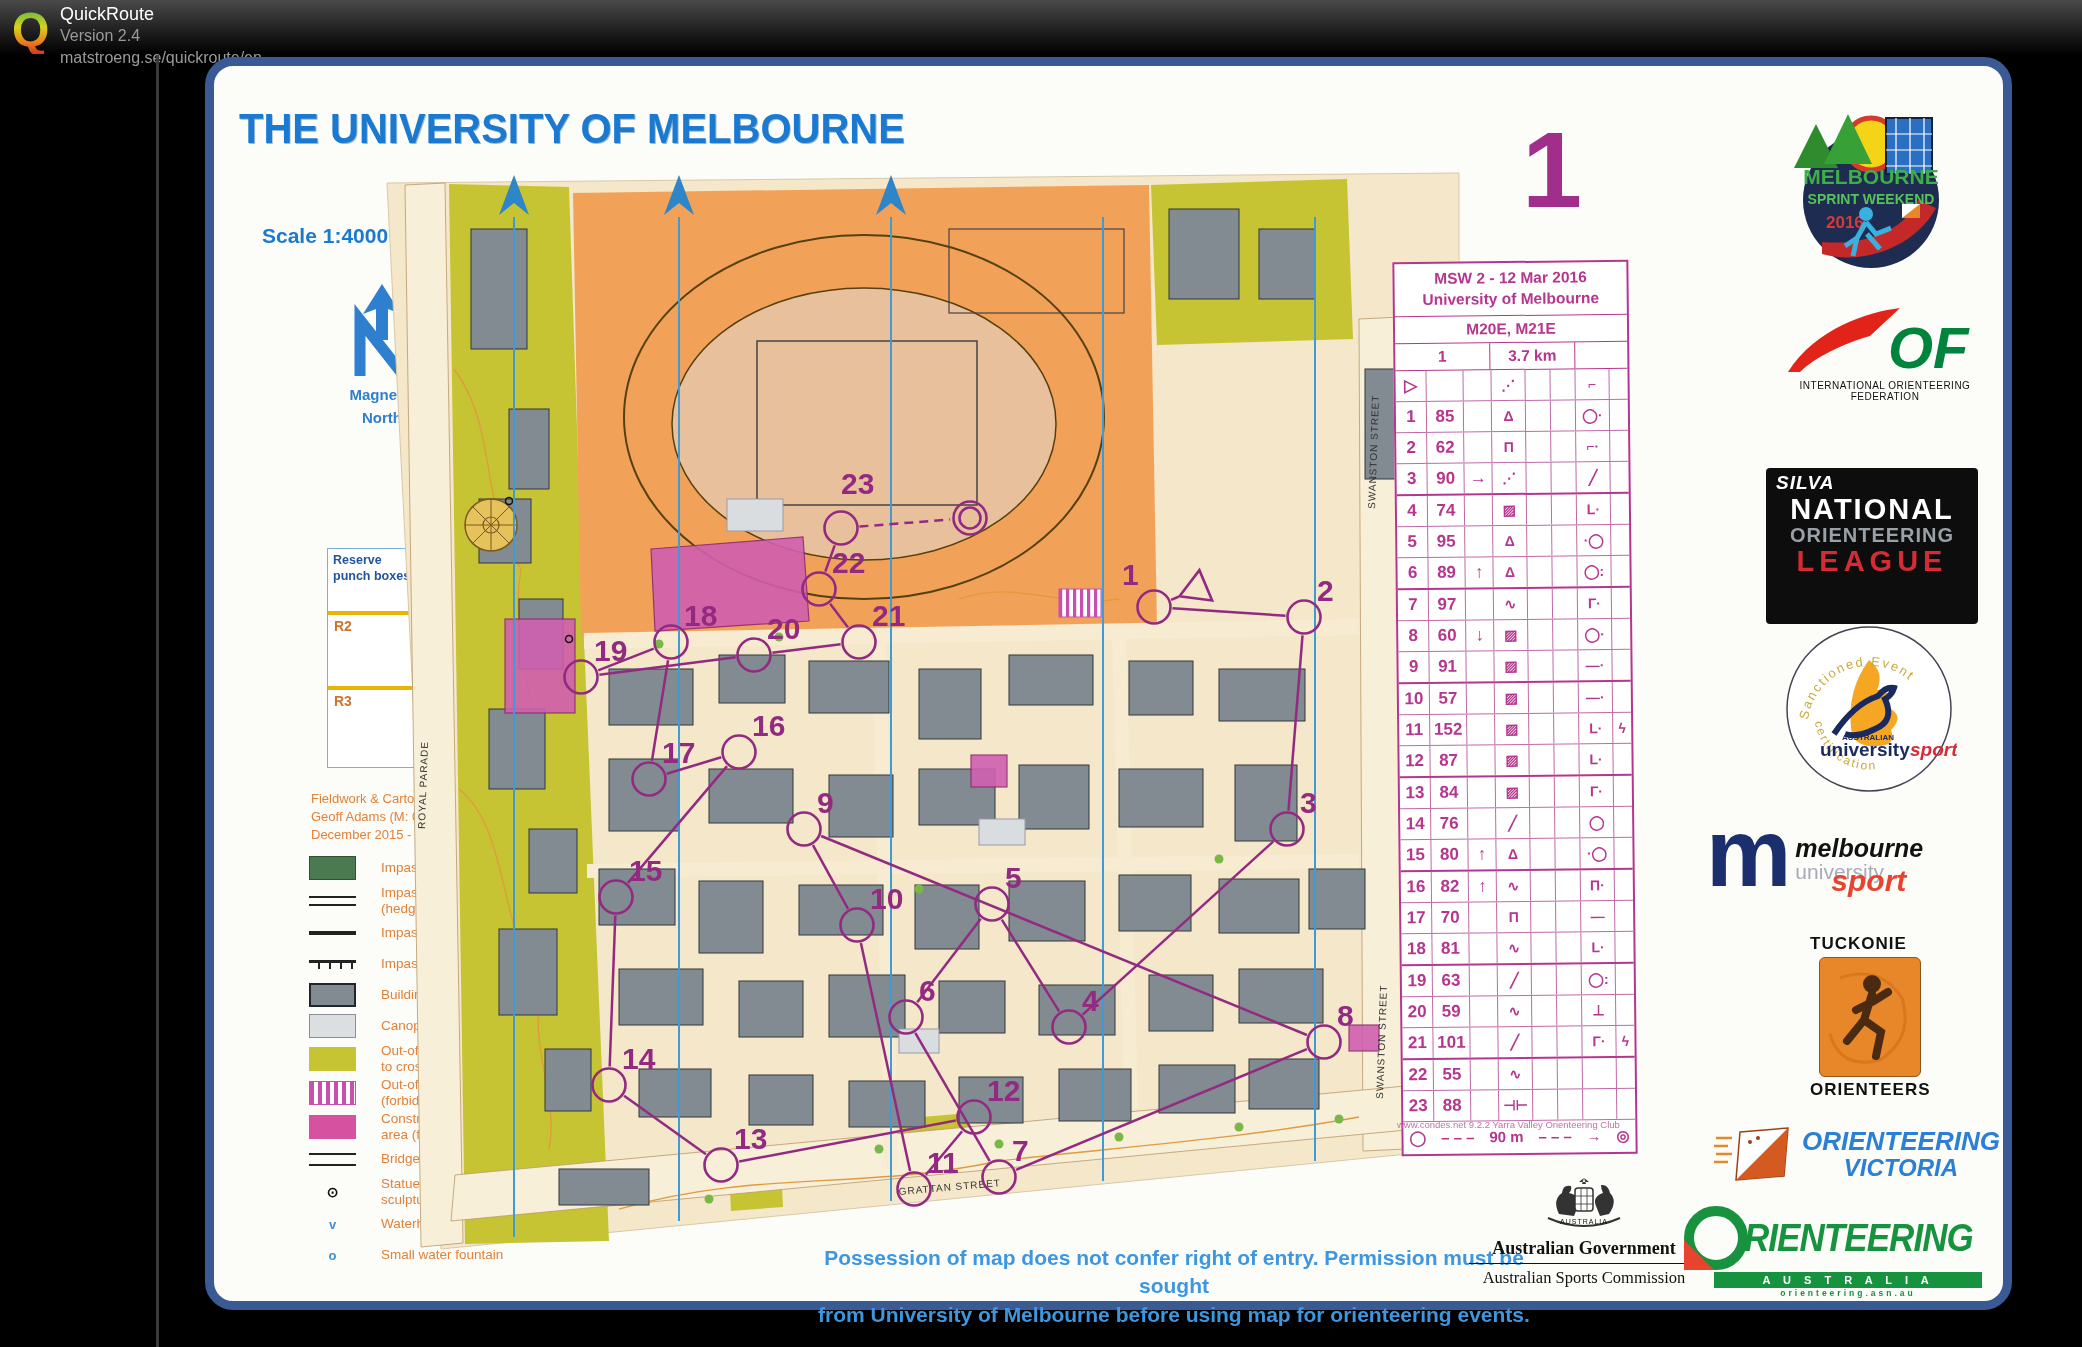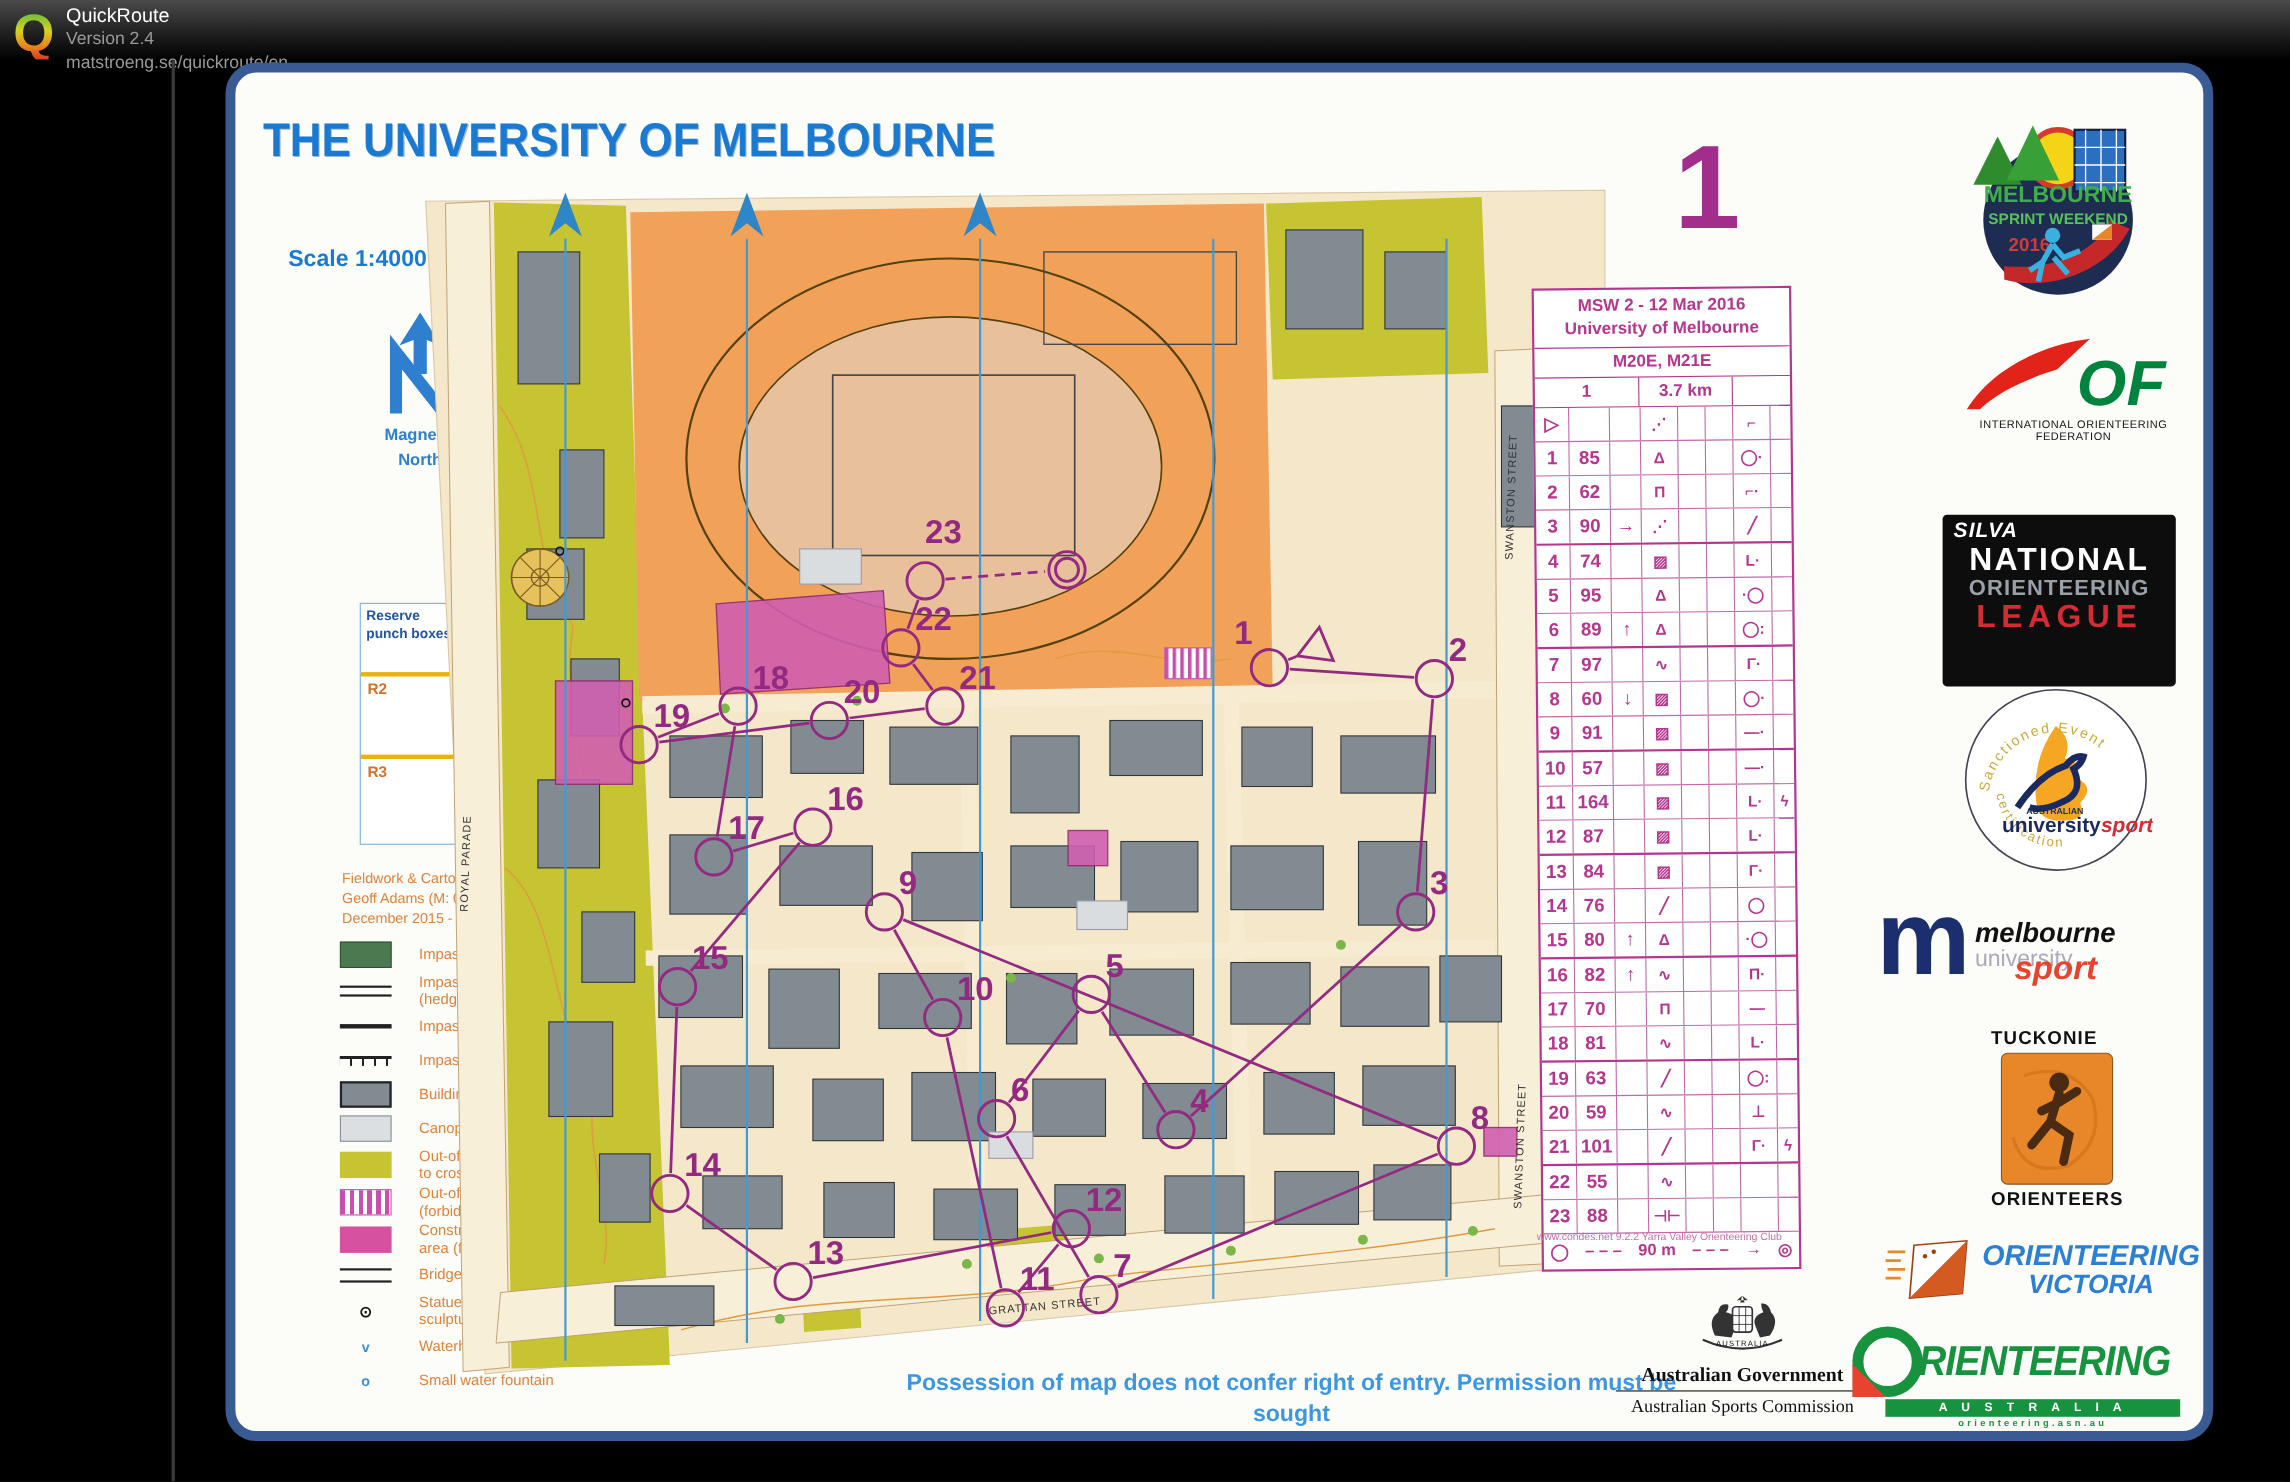--- a/index.html
+++ b/index.html
@@ -600,21 +600,21 @@
             <span class="cc-cell">57</span>
             <span class="cc-cell"></span>
             <span class="cc-cell sym">▨</span>
             <span class="cc-cell"></span>
             <span class="cc-cell"></span>
             <span class="cc-cell sym">—·</span>
             <span class="cc-cell sym"></span>
           </div>
           <div class="cc-row">
             <span class="cc-cell">11</span>
-            <span class="cc-cell">164</span>
+            <span class="cc-cell">152</span>
             <span class="cc-cell"></span>
             <span class="cc-cell sym">▨</span>
             <span class="cc-cell"></span>
             <span class="cc-cell"></span>
             <span class="cc-cell sym">L·</span>
             <span class="cc-cell sym">ϟ</span>
           </div>
           <div class="cc-row thick">
             <span class="cc-cell">12</span>
             <span class="cc-cell">87</span>
@@ -742,20 +742,21 @@
         <span>90 m</span>
         <span>– – –</span>
         <span>→</span>
         <span>◎</span>
       </div>
     </div>
     <div id="cc-credit">www.condes.net 9.2.2 Yarra Valley Orienteering Club</div>
 
     <div id="notice">
       <div>Possession of map does not confer right of entry. Permission must be sought</div>
+      <div>from University of Melbourne before using map for orienteering events.</div>
     </div>
 
     <div id="gov">
       <svg width="100" height="66" viewBox="0 0 100 66">
         <path d="M25,48 q-7,-14 3,-21 q1,-9 9,-7 q1,4 -2,7 q11,2 9,13 l-4,10 z" fill="#333"></path>
         <path d="M75,48 q9,-13 1,-21 q-2,-9 -9,-8 q0,4 2,8 q-11,4 -7,13 l4,10 z" fill="#333"></path>
         <rect x="41" y="22" width="18" height="23" rx="3" fill="#fff" stroke="#333" stroke-width="1.5"></rect>
         <path d="M41,30 h18 M41,38 h18 M47,22 v23 M53,22 v23" stroke="#333" stroke-width="0.8"></path>
         <path d="M50,12 l2,6 h-4 z M50,12 l-5,4 l10,0 z" fill="#333"></path>
         <path d="M14,52 q36,16 72,0" stroke="#333" stroke-width="2" fill="none"></path>

